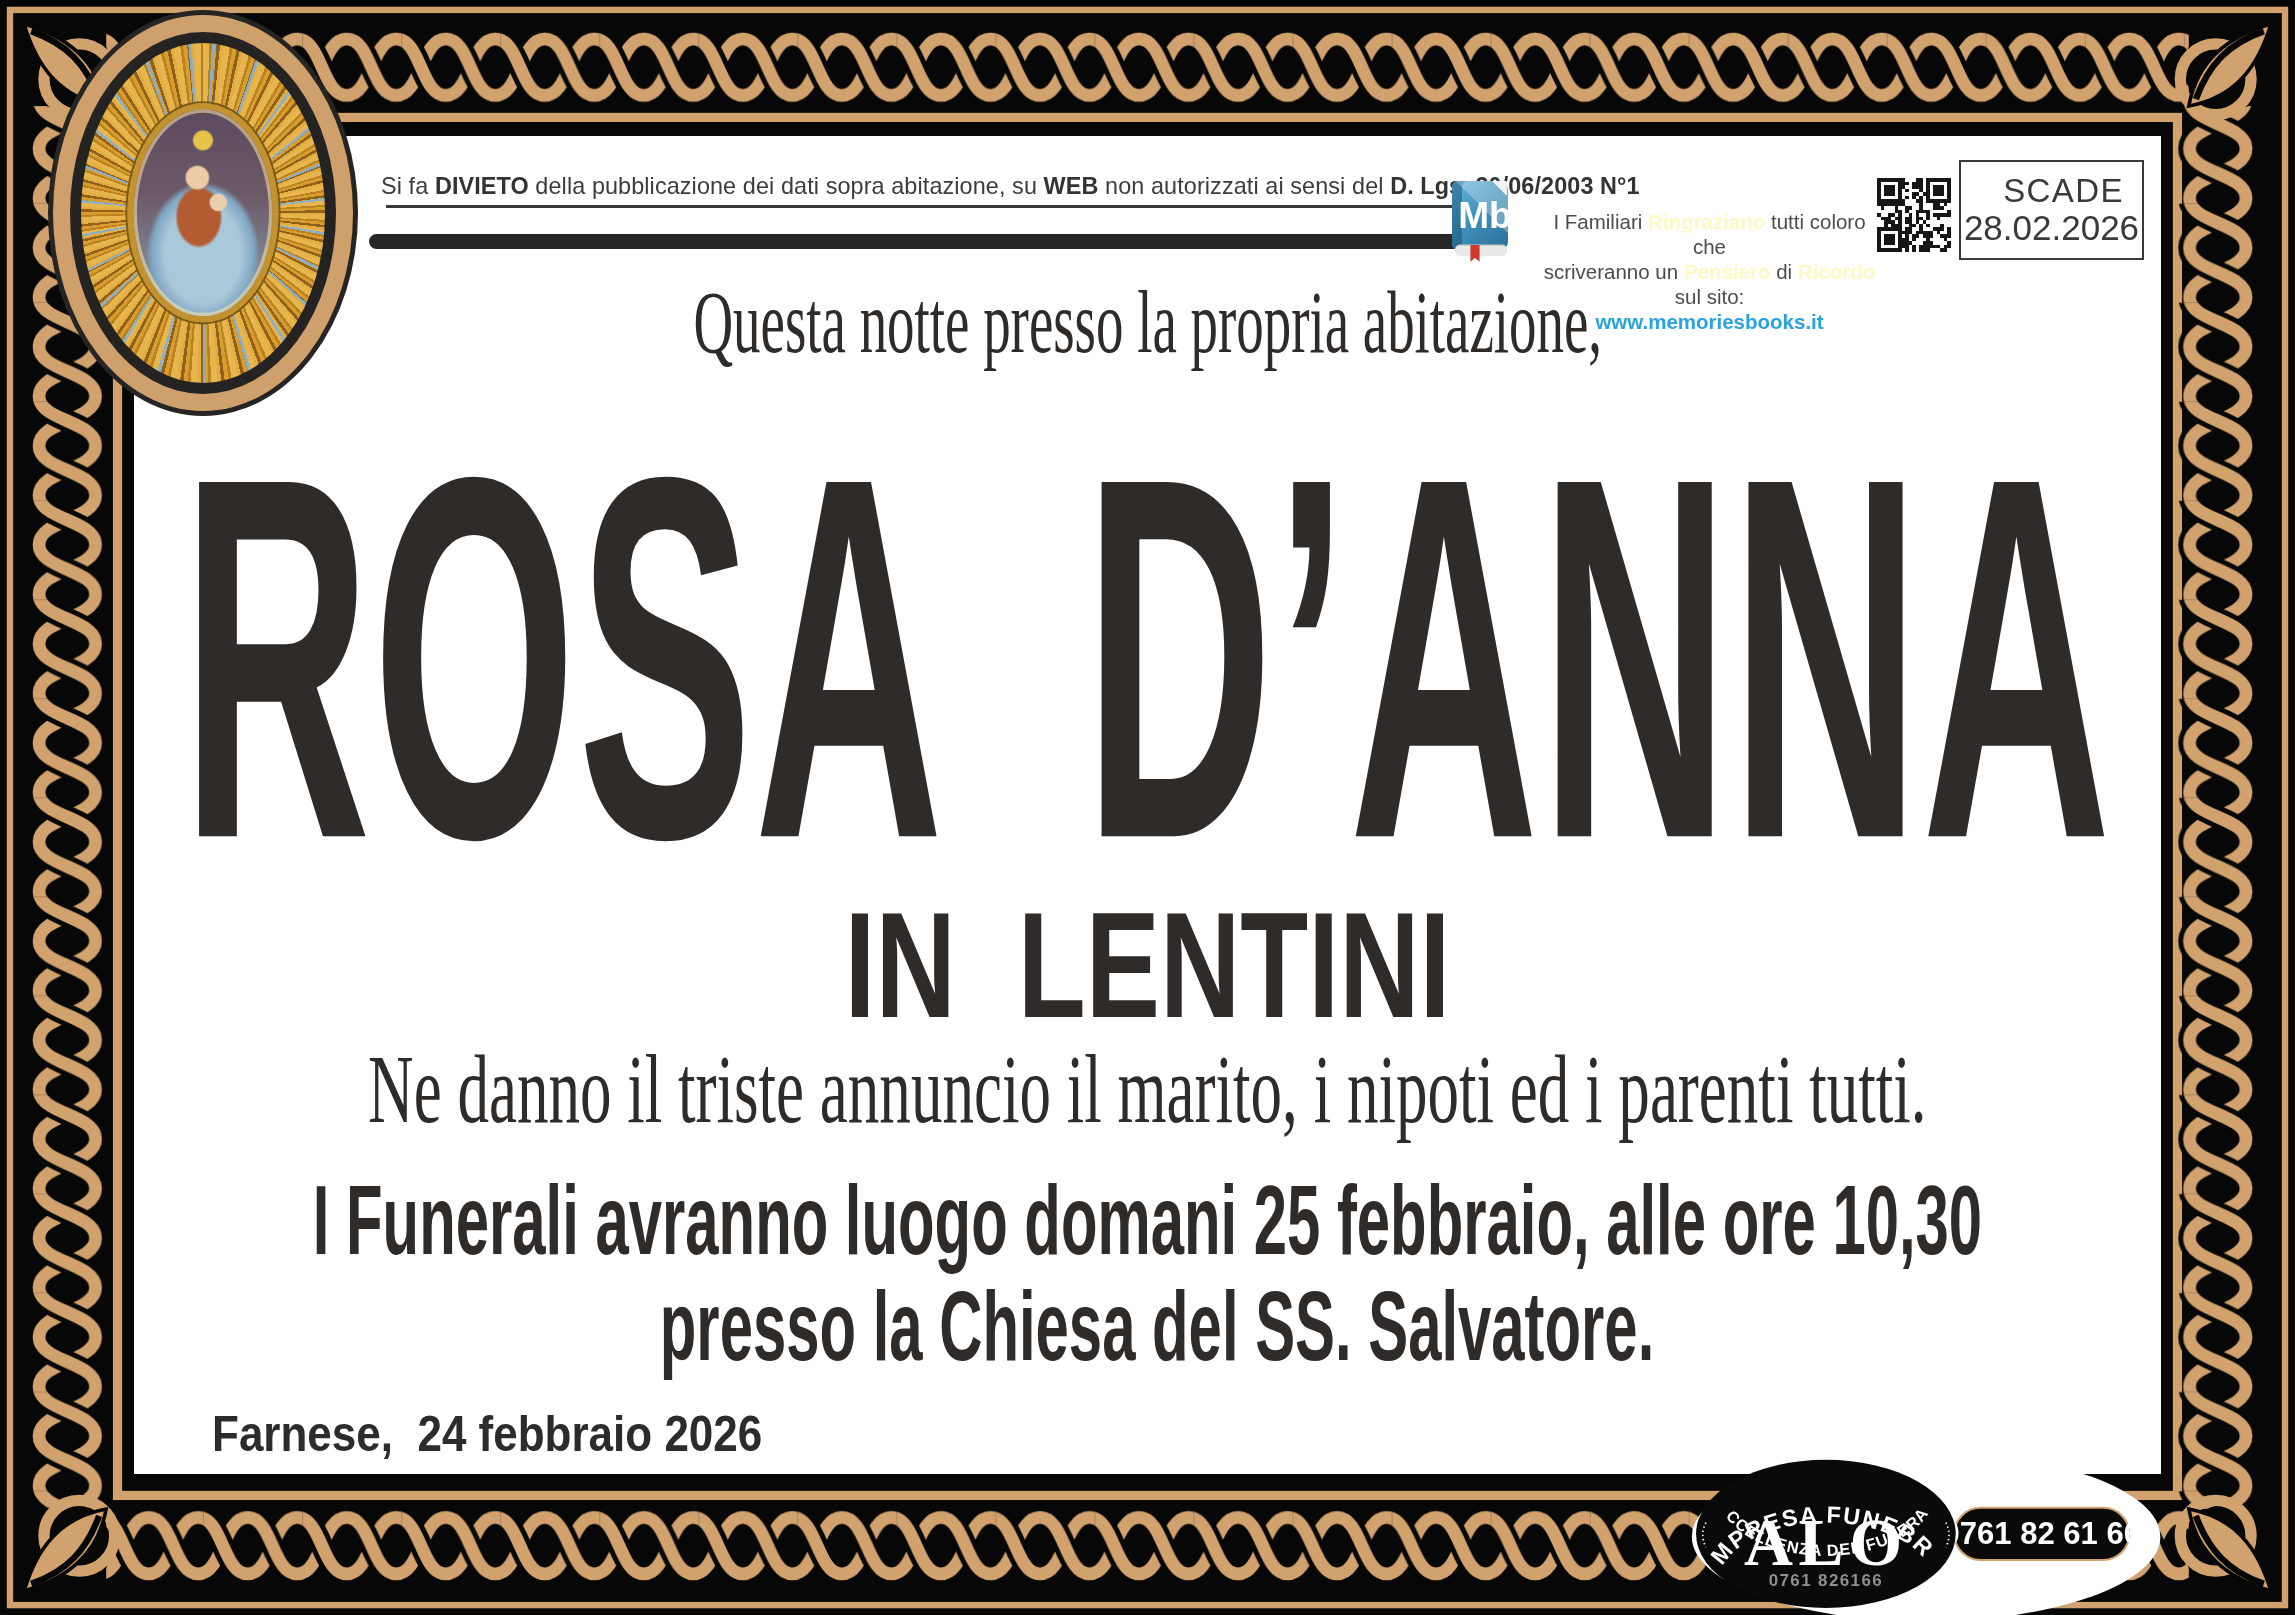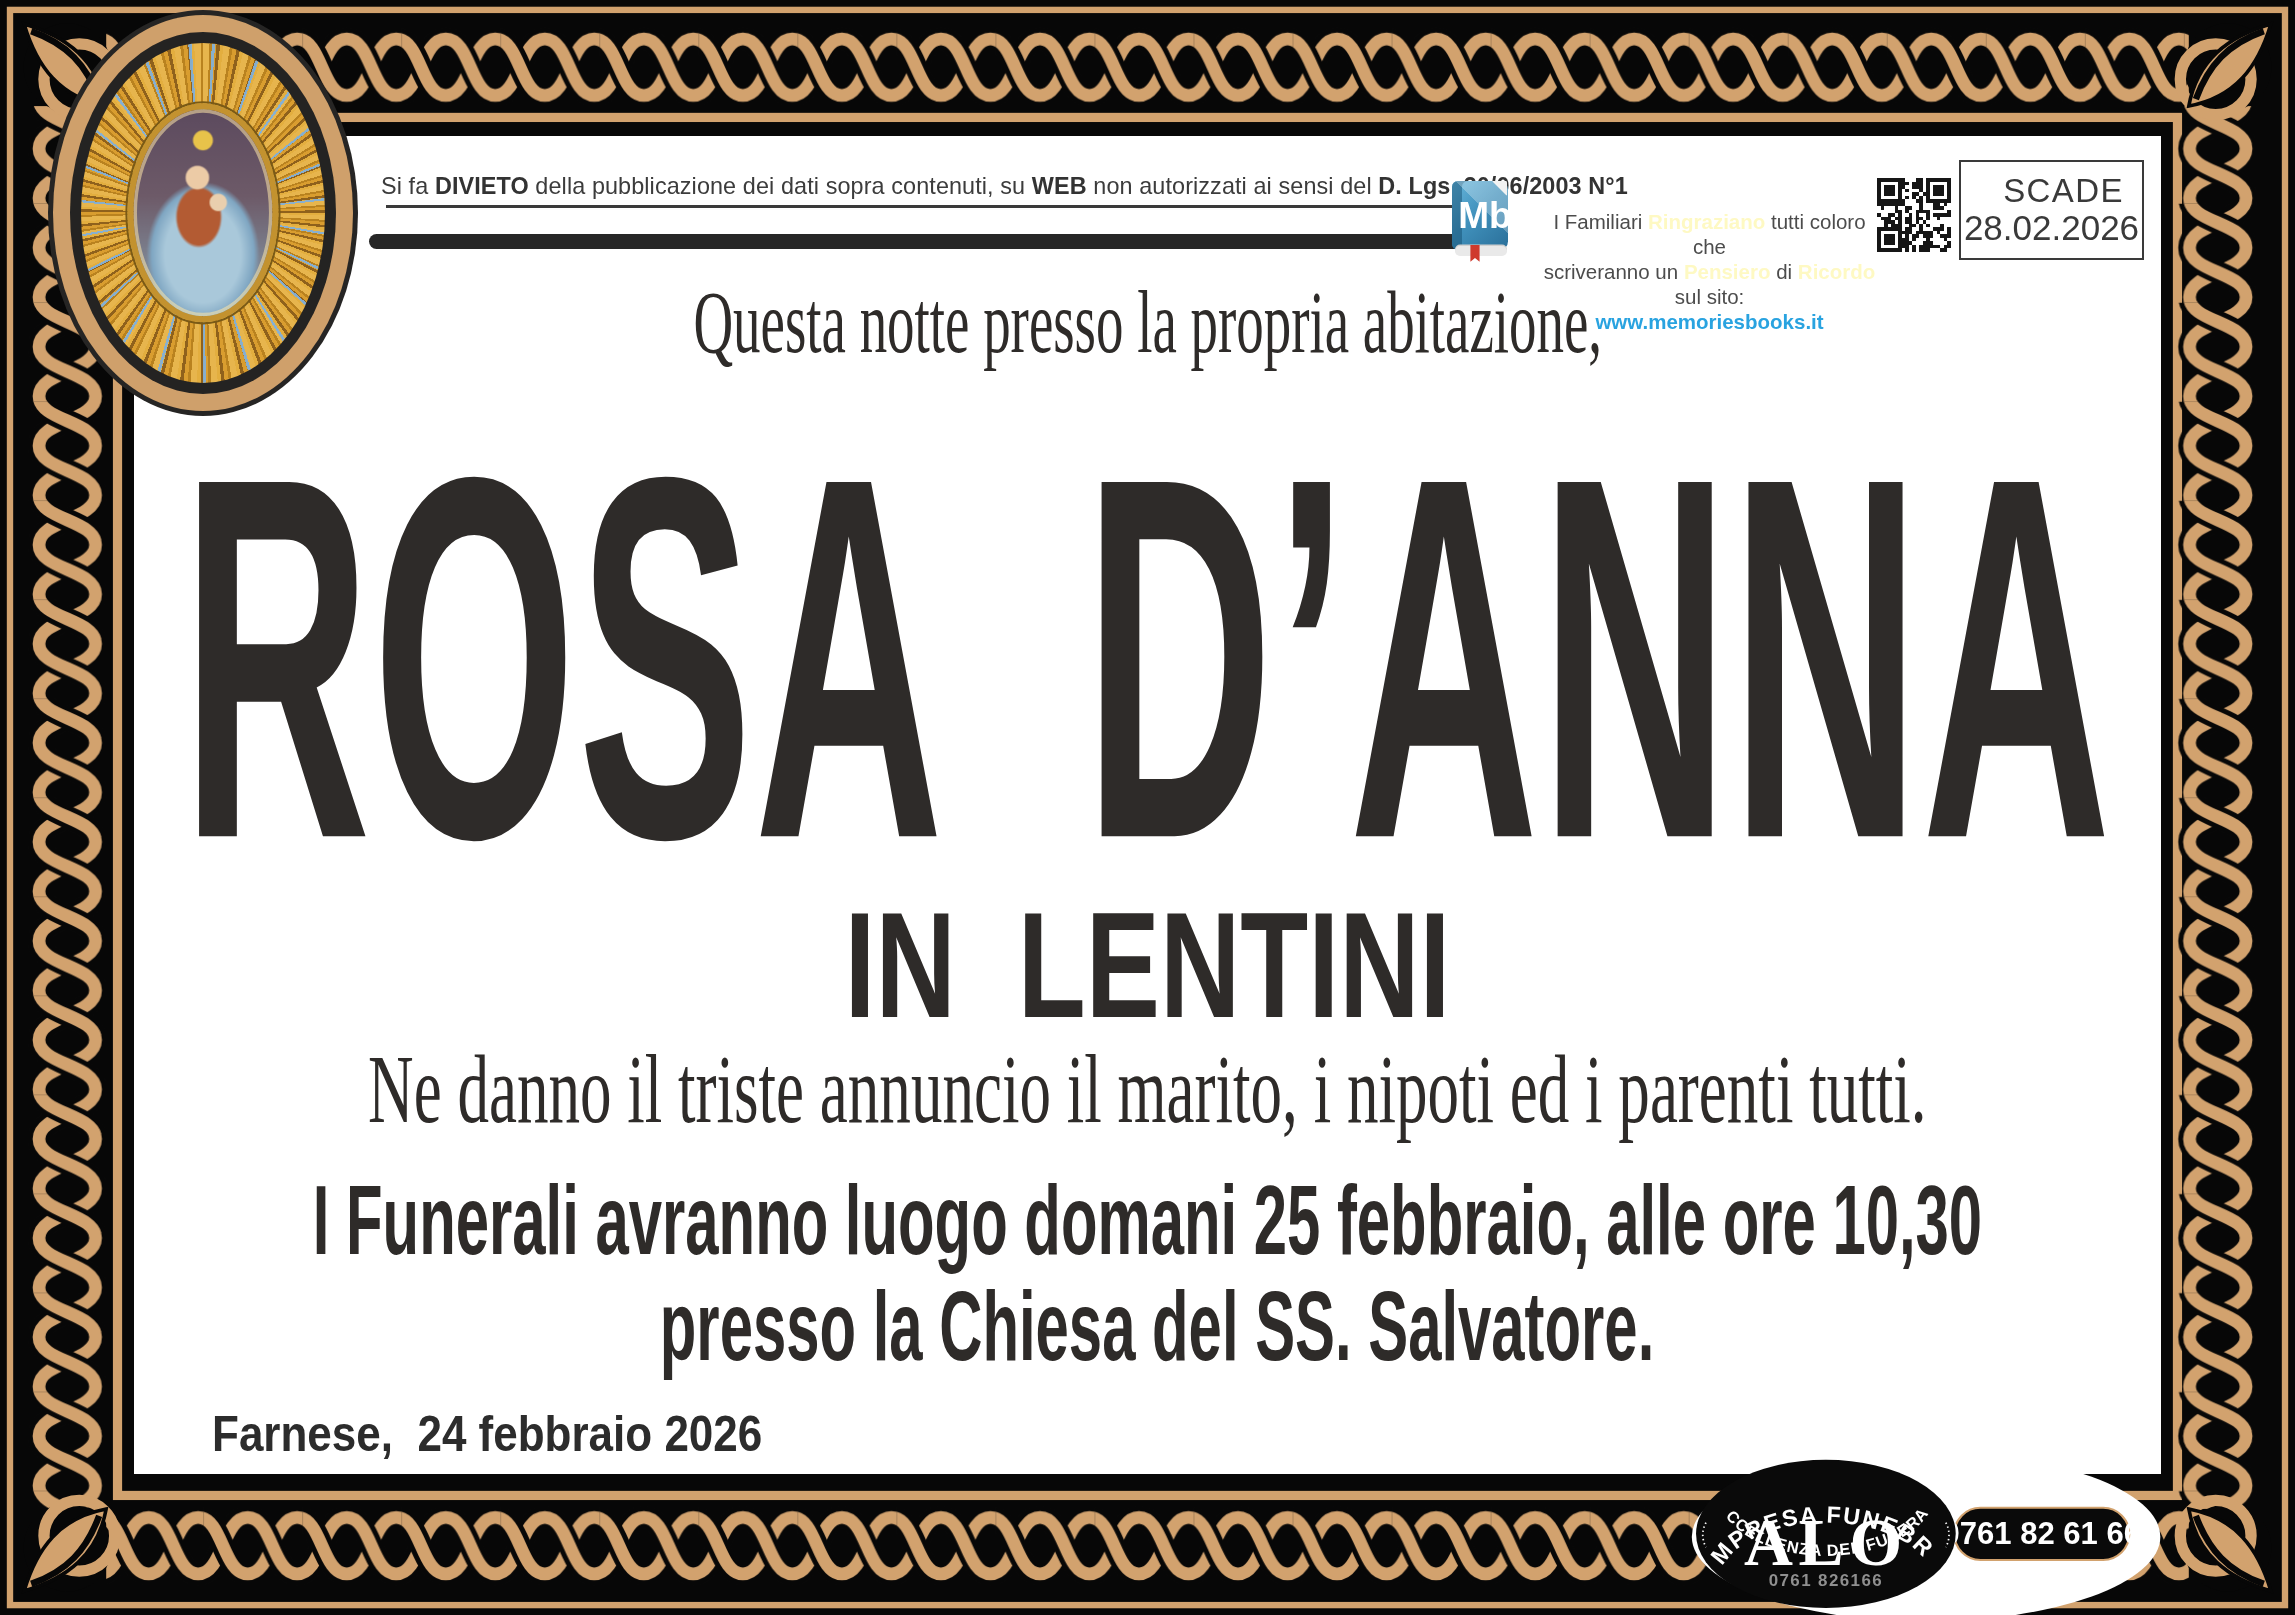--- a/index.html
+++ b/index.html
@@ -140,21 +140,21 @@
   </svg>
 
   <div class="medallion">
     <div class="med-tan"></div>
     <div class="med-dark"></div>
     <div class="med-burst">
       <div class="med-pic"></div>
     </div>
   </div>
 
-  <div class="disclaimer"><span>Si fa </span><b>DIVIETO</b><span> della pubblicazione dei dati sopra contenuti, su </span><b>WEB</b><span> non autorizzati ai sensi del </span><b>D. Lgs. </b><b>30/06/2003 N°1</b></div>
+  <div class="disclaimer"><span>Si fa </span><b>DIVIETO</b><span> della pubblicazione dei dati sopra abitazione, su </span><b>WEB</b><span> non autorizzati ai sensi del </span><b>D. Lgs. </b><b>30/06/2003 N°1</b></div>
   <div class="rule-thin"></div>
   <div class="rule-thick"></div>
 
   <div class="mb-book">
     <div class="mb-body"></div>
     <div class="mb-sheen"></div>
     <div class="mb-corner"></div>
     <div class="mb-pages"></div>
     <div class="mb-ribbon"></div>
     <div class="mb-label">Mb</div>

